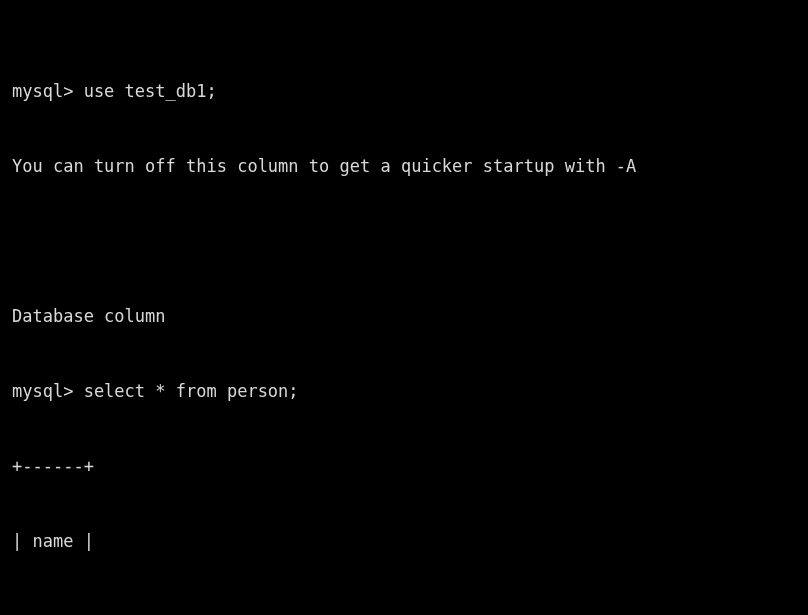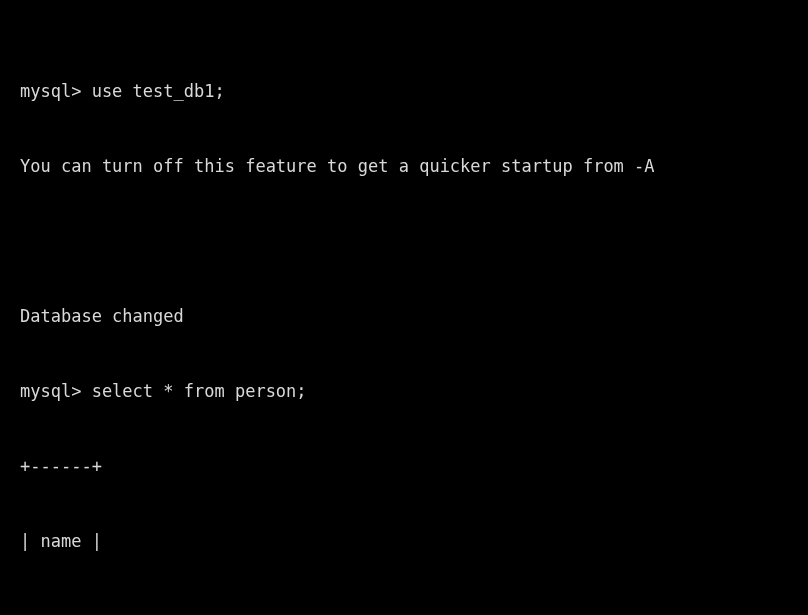--- a/index.html
+++ b/index.html
@@ -15,21 +15,21 @@
   }
   #terminal {
     width: 808px;
     height: 615px;
     background: #000000;
     color: #d9d9d9;
     font-family: "DejaVu Sans Mono", "Liberation Mono", monospace;
     font-size: 17px;
     line-height: 25px;
     letter-spacing: 0px;
-    padding: 4px 0 0 20px;
+    padding: 4px 0 0 12px;
     box-sizing: border-box;
     white-space: pre;
     overflow: hidden;
   }
   .term-line {
     display: block;
     height: 25px;
     white-space: pre;
     font-family: "DejaVu Sans Mono", "Liberation Mono", monospace;
     color: #d9d9d9;
@@ -37,23 +37,23 @@
   .term-line.blank {
     color: transparent;
   }
 </style>
 </head>
 <body>
 
 <div id="terminal">
 
   <span class="term-line">mysql&gt; use test_db1;</span>
-  <span class="term-line">You can turn off this feature to get a quicker startup from -A</span>
+  <span class="term-line">You can turn off this column to get a quicker startup with -A</span>
   <span class="term-line blank"></span>
-  <span class="term-line">Database changed</span>
+  <span class="term-line">Database column</span>
   <span class="term-line">mysql&gt; select * from person;</span>
   <span class="term-line">+------+</span>
   <span class="term-line">| name |</span>
   
   
   
   
   
   
   

